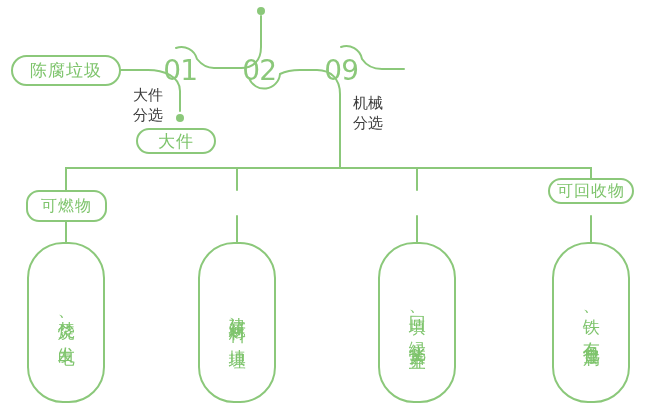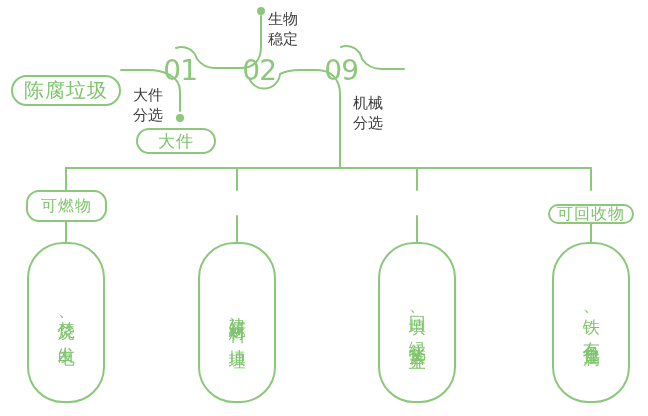--- a/index.html
+++ b/index.html
@@ -14,21 +14,21 @@
   svg.lines path { fill:none; stroke:#8bc87a; stroke-width:2; stroke-linecap:round; }
   svg.lines circle { fill:#8bc87a; stroke:none; }
 
   .pill {
     position:absolute; box-sizing:border-box;
     border:2px solid #8bc87a; border-radius:16px;
     background:#ffffff; color:#7ec46c;
     display:flex; align-items:center; justify-content:center;
     letter-spacing:1px;
   }
-  .pill-source { font-size:20px;margin-top:20px; }
+  .pill-source { font-size:17px; }
   .pill-bulky  { font-size:17px; border-radius:13px; }
   .pill-cat    { font-size:16px; border-radius:13px; }
 
   .num {
     position:absolute; color:#8bc87a;
     font-size:28px; line-height:1; letter-spacing:-1px;
     text-align:right;
   }
   .plabel {
     position:absolute; color:#3d3d3d;
@@ -77,33 +77,31 @@
   <div class="pill pill-source" style="left:11px;top:55px;width:110px;height:31px">
     <span>陈腐垃圾</span>
   </div>
 
   <div class="num" style="left:161px;top:57px;width:36px">01</div>
   <div class="num" style="left:240px;top:57px;width:36px">02</div>
   <div class="num" style="left:322px;top:57px;width:36px">09</div>
 
   <div class="plabel" style="left:133px;top:86px">大件
 分选</div>
-  <div class="plabel" style="left:268px;top:10px">生物
-稳定</div>
   <div class="plabel" style="left:353px;top:94px">机械
 分选</div>
 
   <div class="pill pill-bulky" style="left:136px;top:128px;width:80px;height:26px">
     <span>大件</span>
   </div>
 
   <div class="pill pill-cat" style="left:26px;top:190px;width:81px;height:32px">
     <span>可燃物</span>
   </div>
-  <div class="pill pill-cat" style="left:548px;top:204px;width:86px;height:20px">
+  <div class="pill pill-cat" style="left:548px;top:178px;width:86px;height:26px">
     <span>可回收物</span>
   </div>
 
   <div class="outbox" style="left:27px;top:242px;width:78px;height:161px">
     <span class="vtext">焚烧、发电</span>
   </div>
   <div class="outbox" style="left:198px;top:242px;width:78px;height:161px">
     <span class="vtext">建筑材料、填埋</span>
   </div>
   <div class="outbox" style="left:378px;top:242px;width:78px;height:161px">

